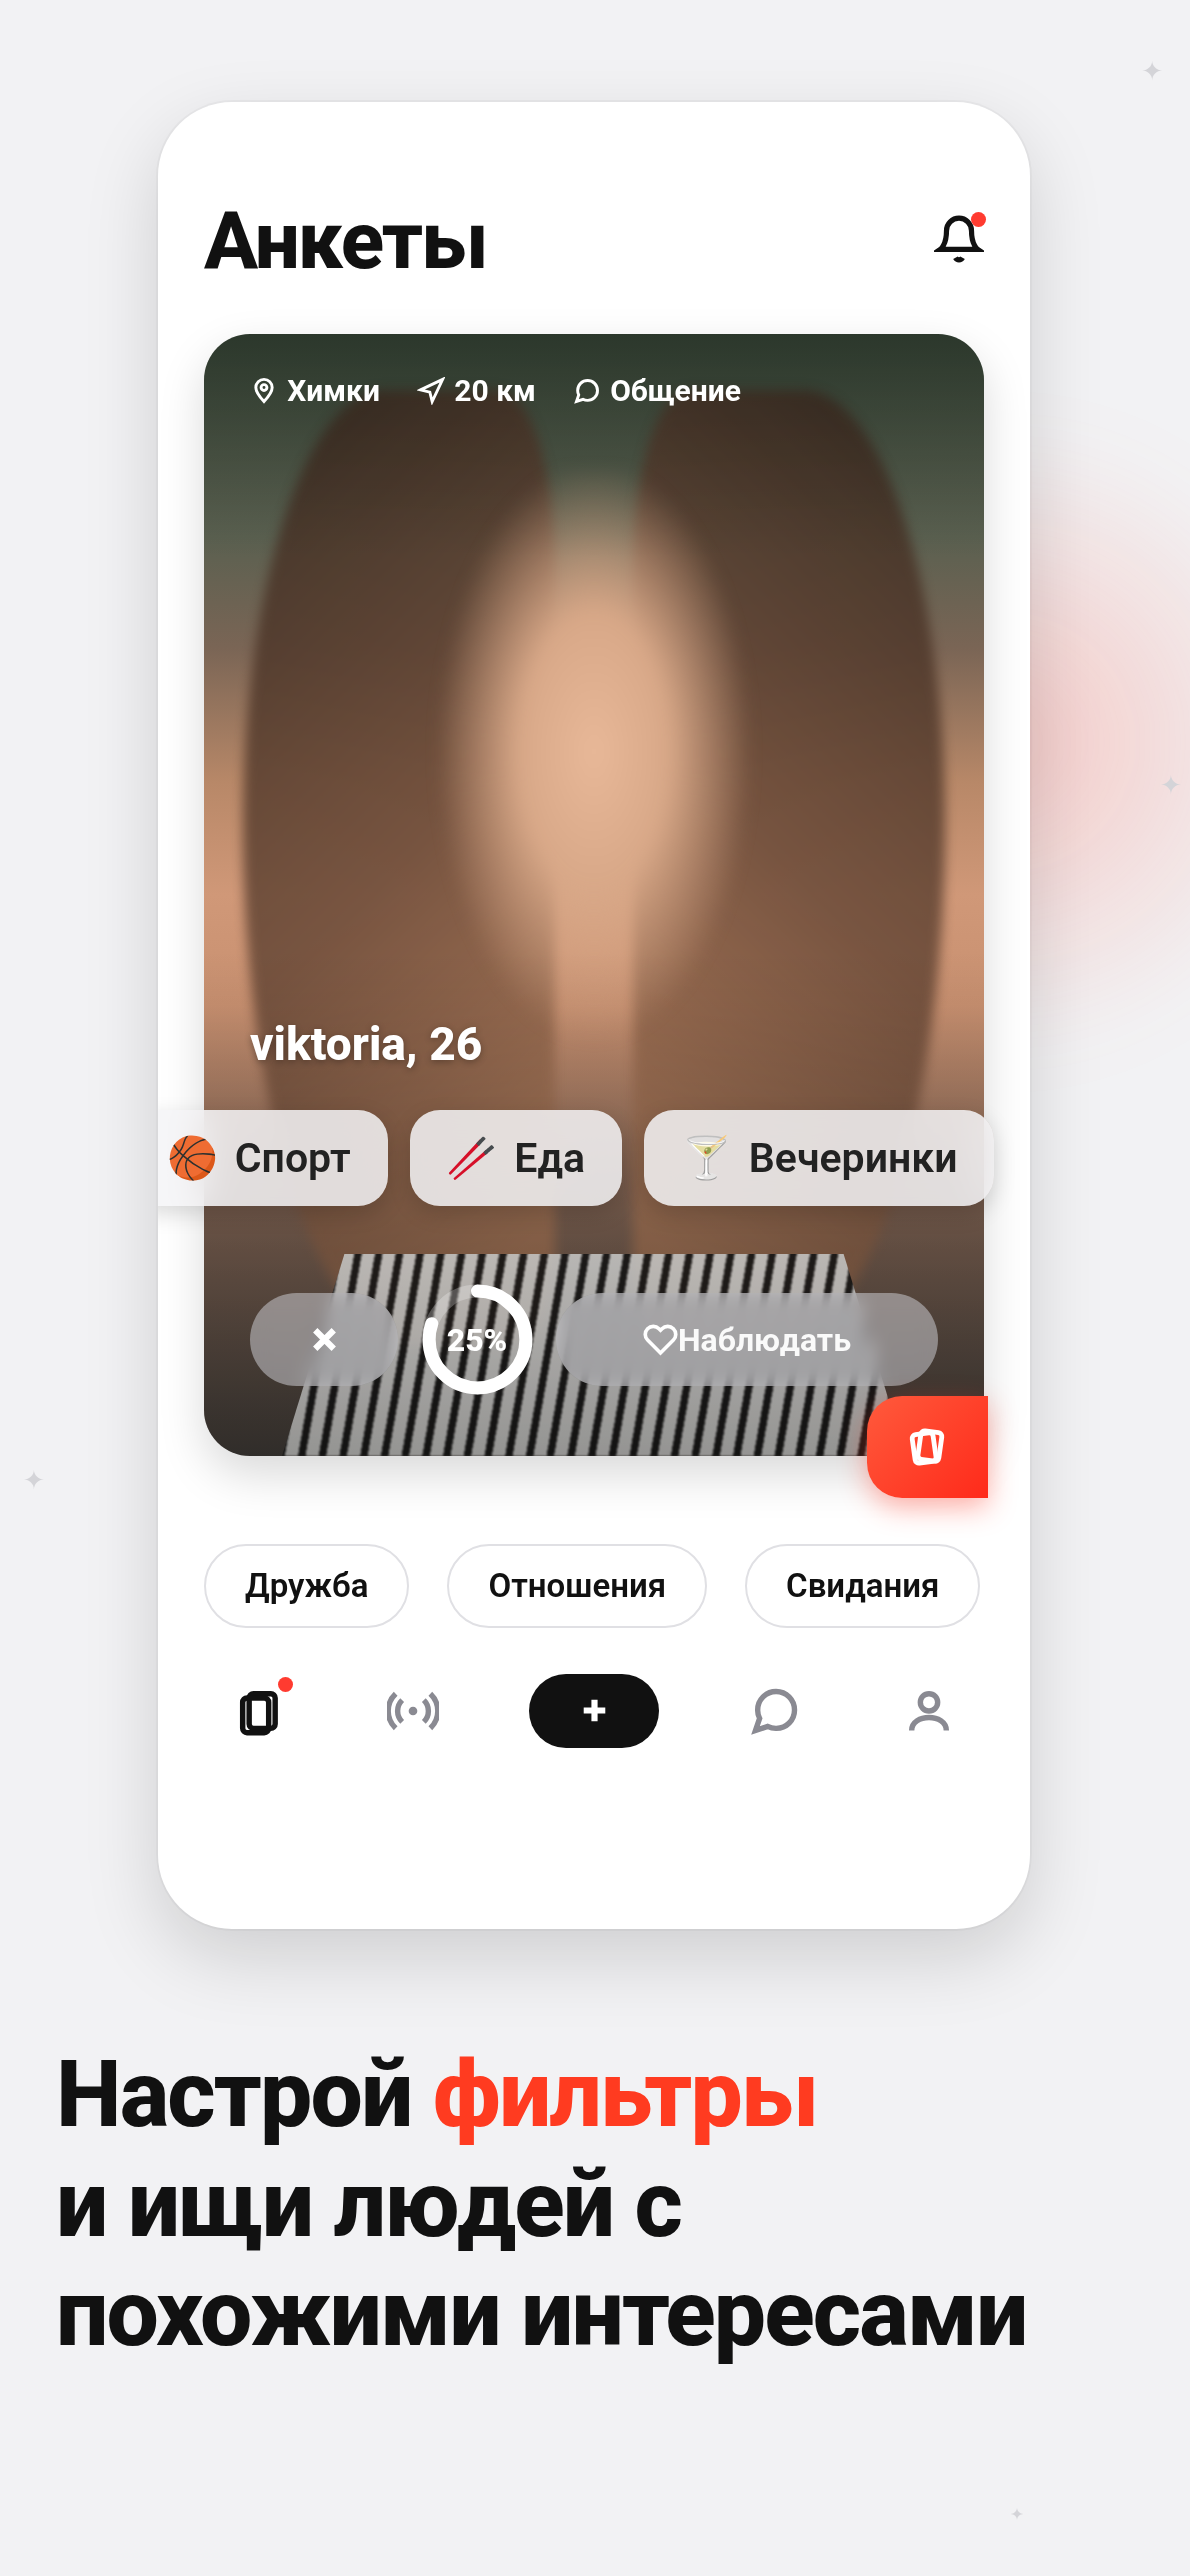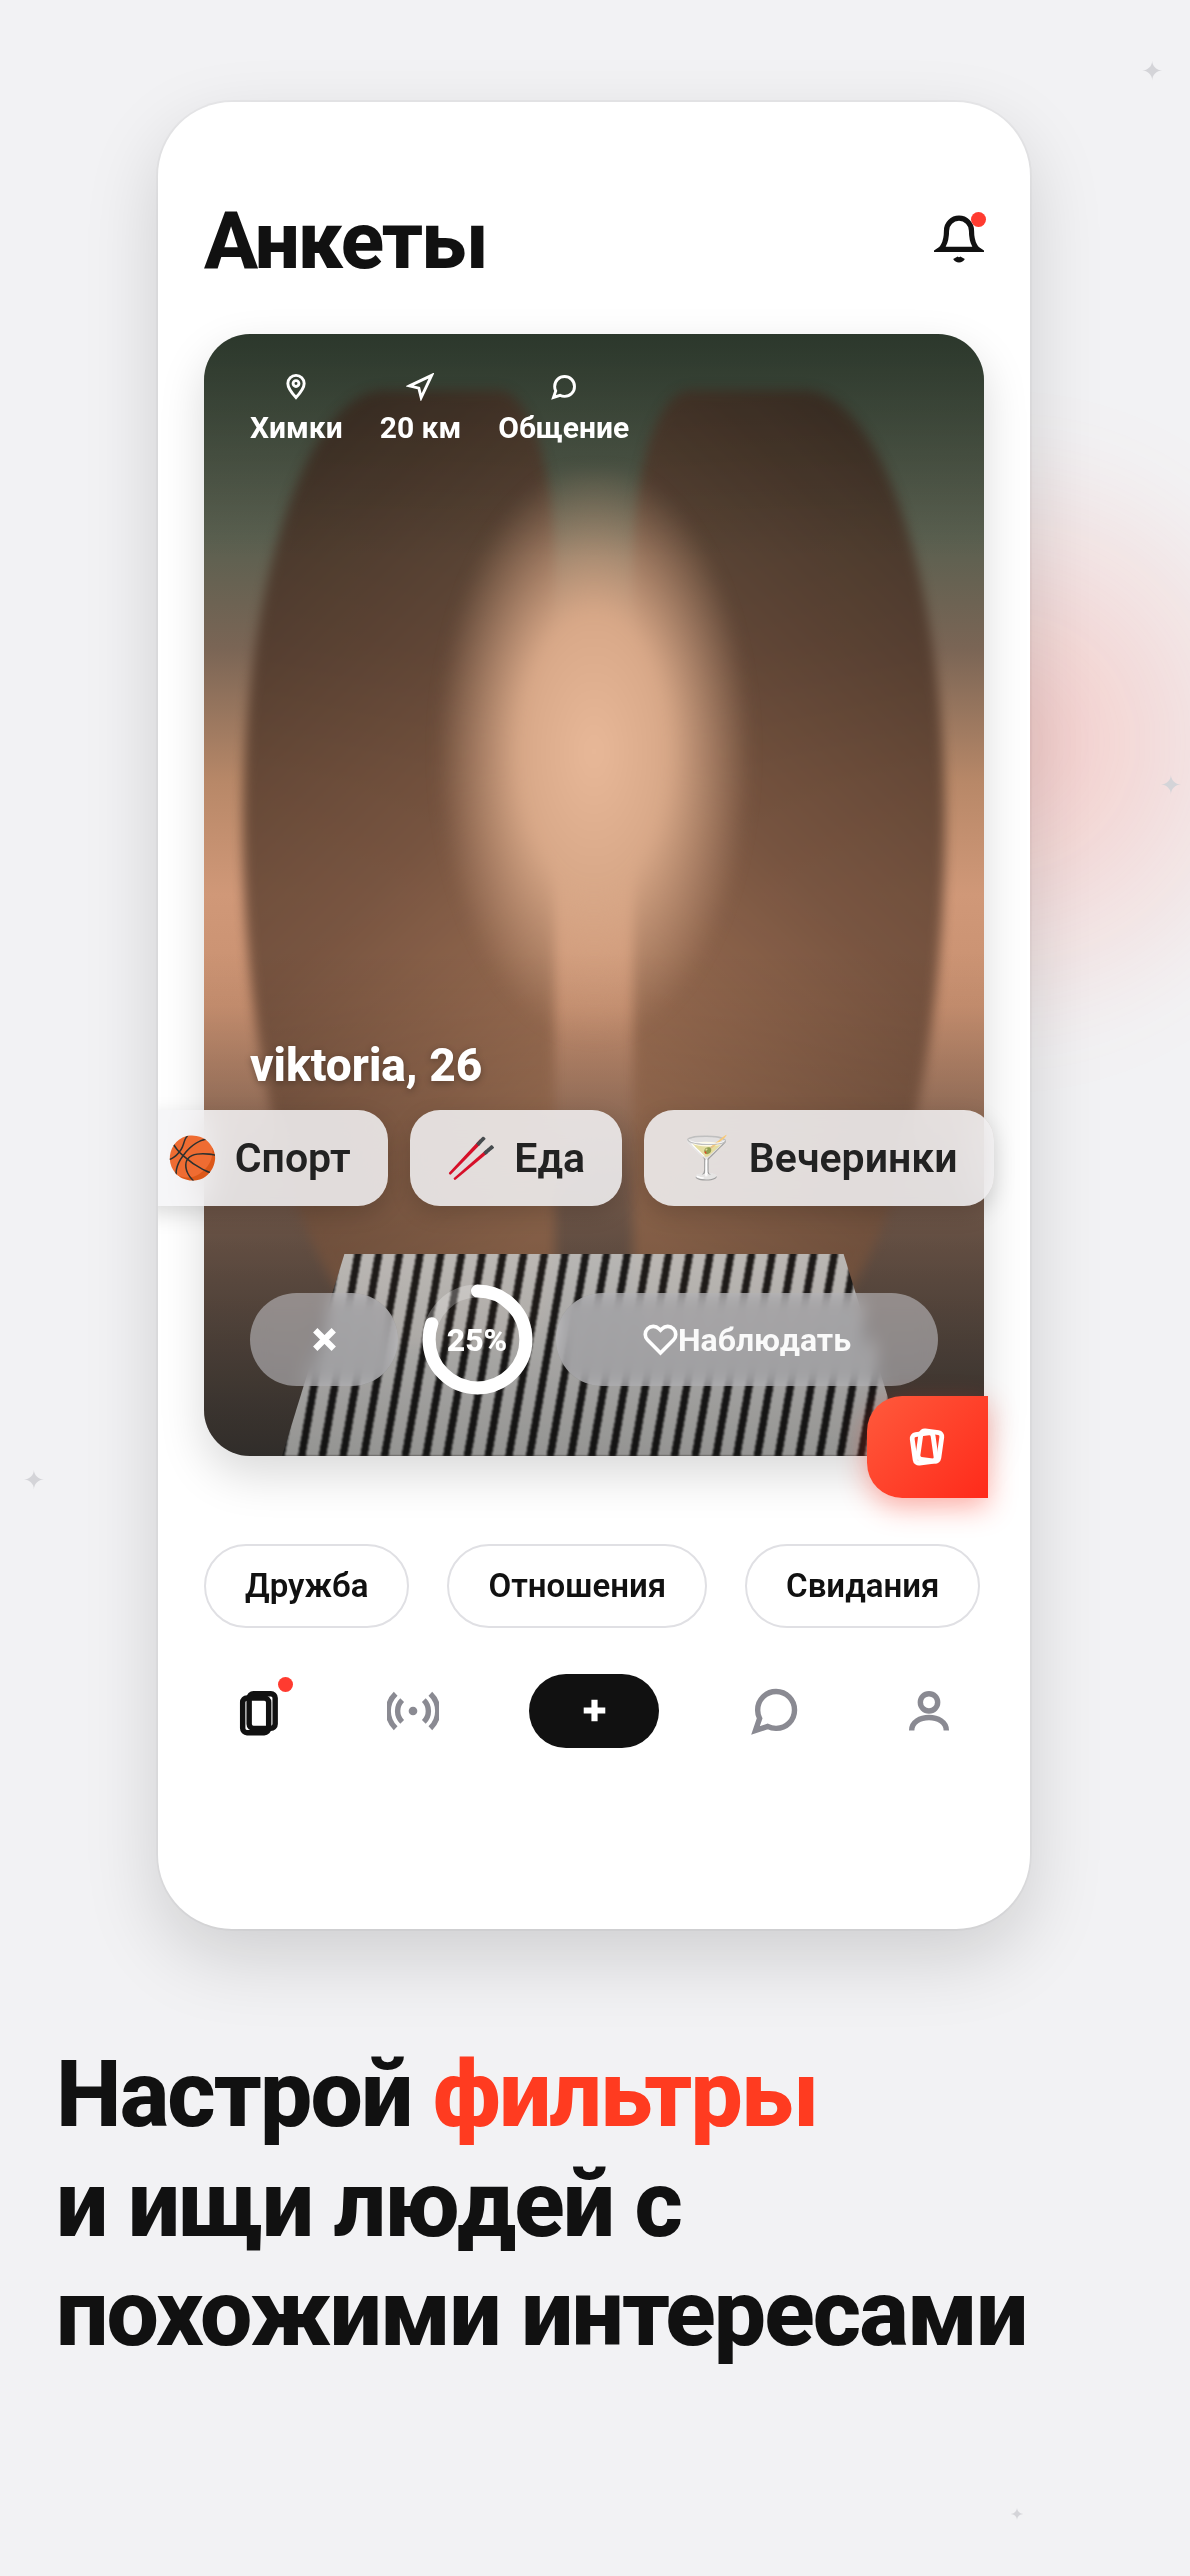--- a/index.html
+++ b/index.html
@@ -90,25 +90,25 @@
     position: absolute;
     top: 39px;
     left: 46px;
     display: flex;
     gap: 37px;
     align-items: center;
     color: #fff;
     font-size: 30px;
     font-weight: 700;
   }
-  .meta-item { display:flex; align-items:center; gap:9.3px;flex-direction:column; }
+  .meta-item { display:flex; align-items:center; gap:9.3px; }
   .meta-icon { width:28px;height:28px;stroke:#fff;stroke-width:2.5;fill:none; }
   .card-name {
     position: absolute;
-    bottom: 364px;
+    bottom: 385px;
     left: 46px;
     color: #fff;
     font-size: 46px;
     font-weight: 800;
     text-shadow: 0 1.9px 7.4px rgba(0,0,0,0.3);
   }
   .tags {
     position: absolute;
     bottom: 250px;
     left: -74px;

